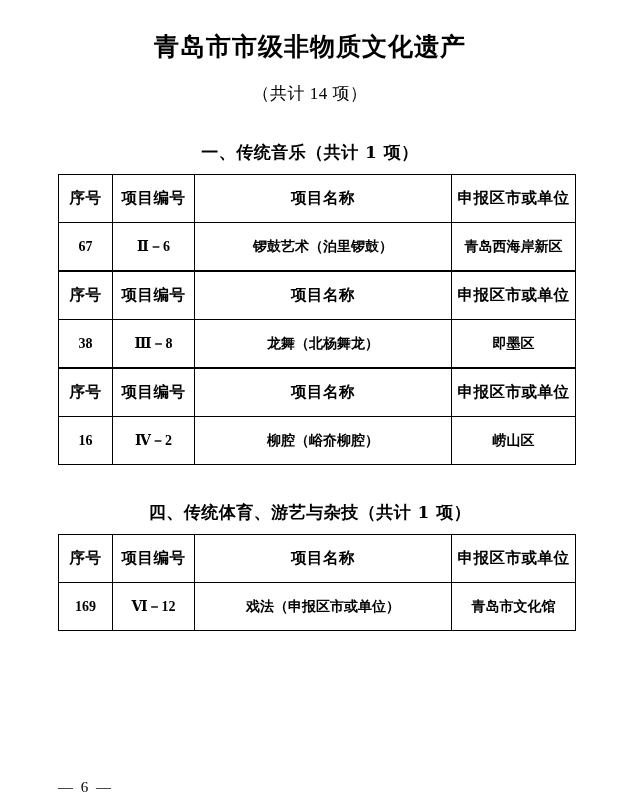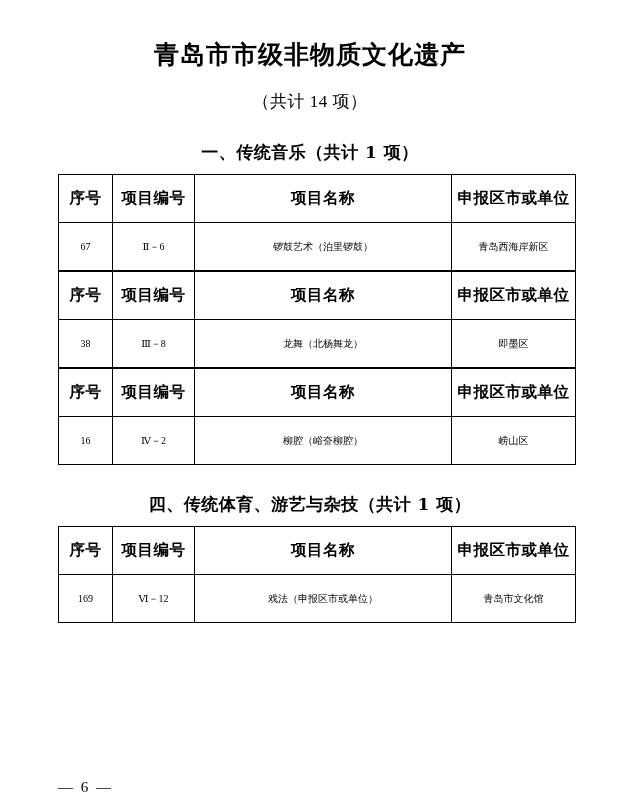--- a/index.html
+++ b/index.html
@@ -12,21 +12,21 @@
     background: #ffffff;
     font-family: "Liberation Serif", "DejaVu Serif", serif;
     color: #000000;
     overflow: hidden;
   }
   .page {
     width: 620px;
     height: 812px;
     position: relative;
     box-sizing: border-box;
-    padding: 8px 58px;
+    padding: 0 58px;
   }
   .title-block {
     padding-top: 26px;
     text-align: center;
   }
   .title-line {
     font-family: "DejaVu Serif", "Liberation Serif", serif;
     font-weight: bold;
     font-size: 25px;
     letter-spacing: 1px;
@@ -37,35 +37,35 @@
     font-size: 17px;
     margin-top: 14px;
     letter-spacing: 0.5px;
   }
   .section-heading {
     text-align: center;
     font-family: "DejaVu Serif", "Liberation Serif", serif;
     font-weight: bold;
     font-size: 17px;
     letter-spacing: 0.5px;
-    margin-top: 28px;
+    margin-top: 36px;
     margin-bottom: 10px;
   }
   table.ich-table {
     border-collapse: collapse;
     width: 517px;
     margin: 0 auto;
     table-layout: fixed;
   }
   table.ich-table td,
   table.ich-table th {
     border: 1px solid #000000;
     text-align: center;
-    font-size: 10px;
-    font-weight: normal;
+    font-size: 14px;
+    font-weight: bold;
     padding: 0;
     height: 47px;
     vertical-align: middle;
   }
   table.ich-table thead td {
     font-family: "DejaVu Serif", "Liberation Serif", serif;
     font-weight: bold;
     font-size: 15.5px;
     letter-spacing: 0.5px;
   }

